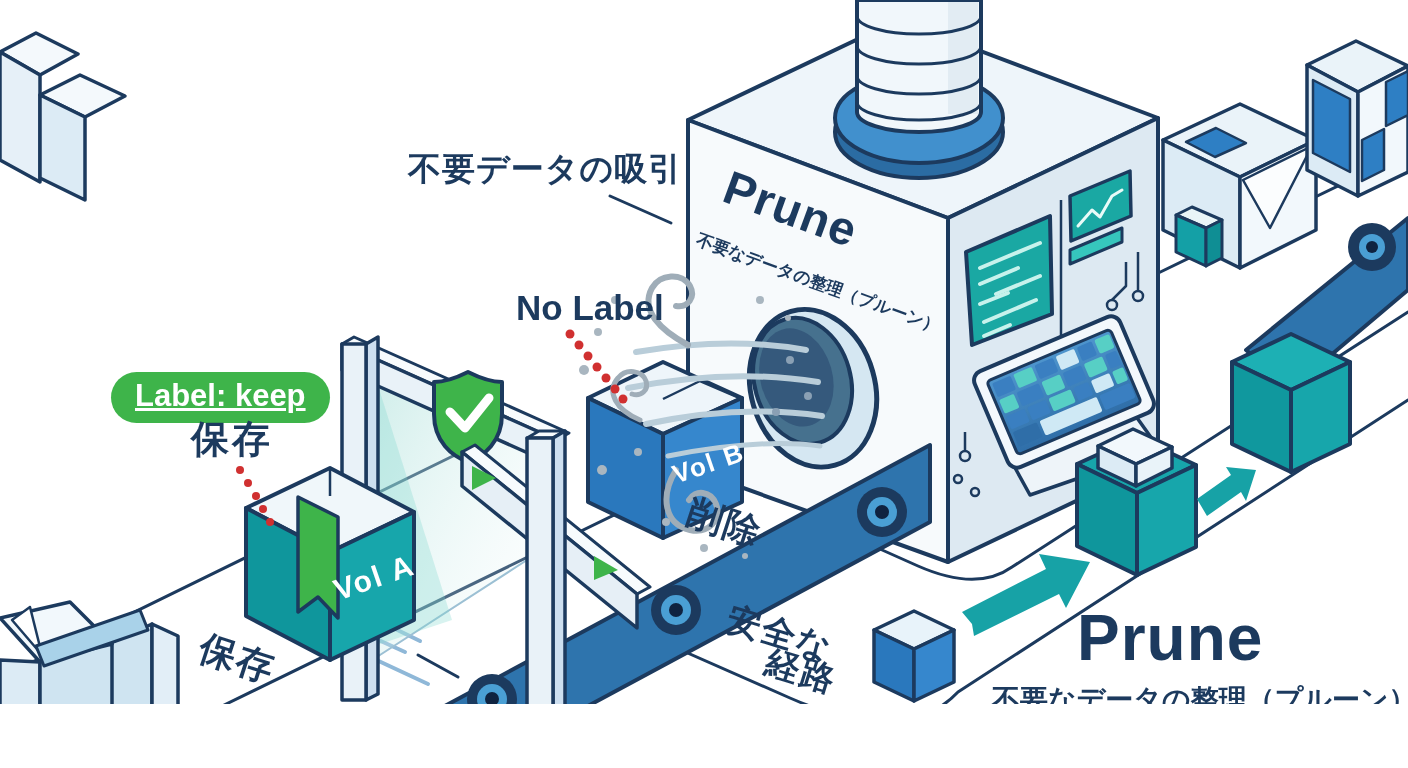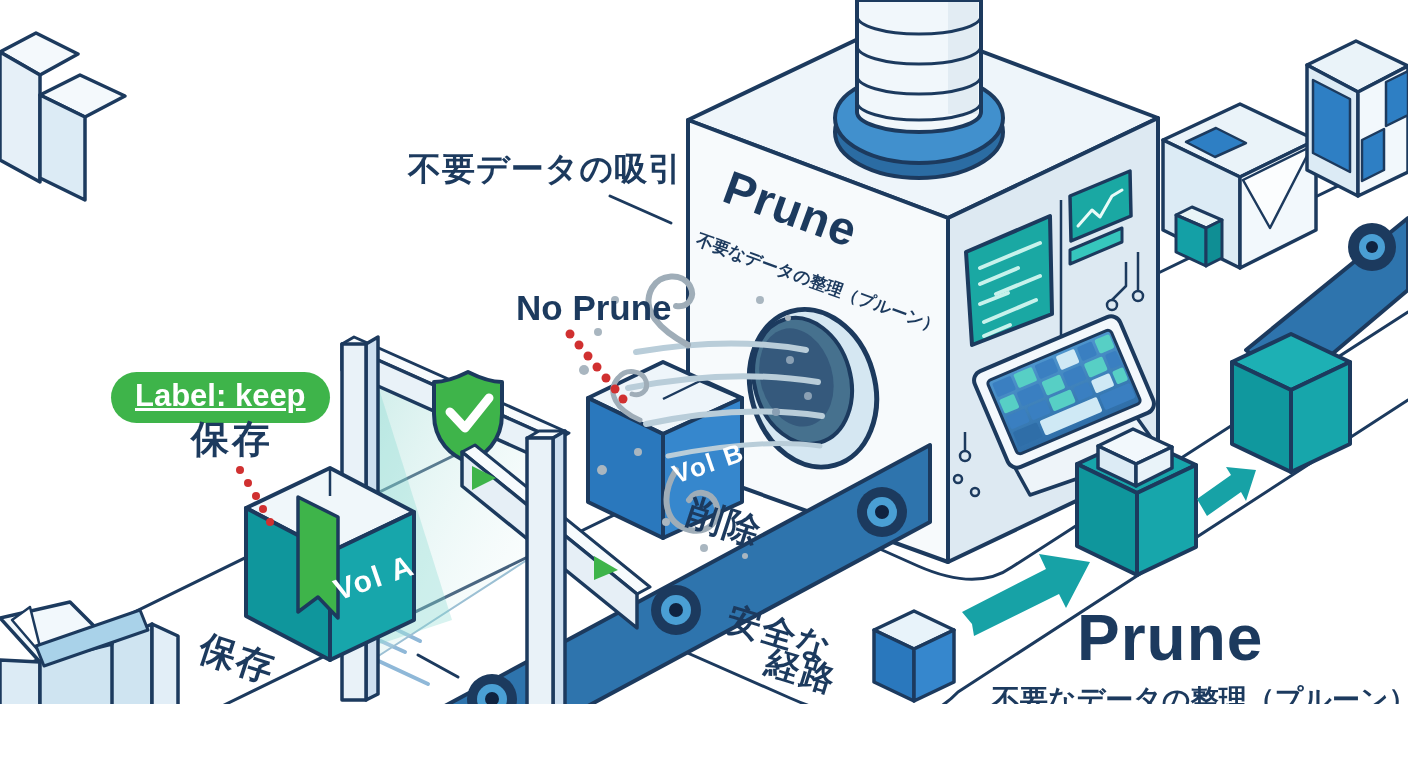--- a/index.html
+++ b/index.html
@@ -309,21 +309,21 @@
         <circle cx="588" cy="356" r="4.5"></circle>
     <circle cx="597" cy="367" r="4.5"></circle>
         <circle cx="606" cy="378" r="4.5"></circle>
         <circle cx="615" cy="389" r="4.5"></circle>
     <circle cx="623" cy="399" r="4.5"></circle>
   </g>
   <path d="M610,196 L671,223" fill="none" stroke="#1c3a5e" stroke-width="3" stroke-linecap="round"></path>
 </svg>
 
 <div class="t t-suction">不要データの吸引</div>
-<div class="t t-nolabel">No Prune</div>
+<div class="t t-nolabel">No Label</div>
 <div class="badge">Label: keep</div>
 <div class="t t-keeptop">保存</div>
 <div class="t t-vola">Vol A</div>
 <div class="t t-volb">Vol B</div>
 <div class="t t-machine-title">Prune</div>
 <div class="t t-machine-sub">不要なデータの整理（プルーン）</div>
 <div class="t t-delete">削除</div>
 <div class="t t-keepfloor">保存</div>
 <div class="t t-safe1">安全な</div>
 <div class="t t-safe2">経路</div>

